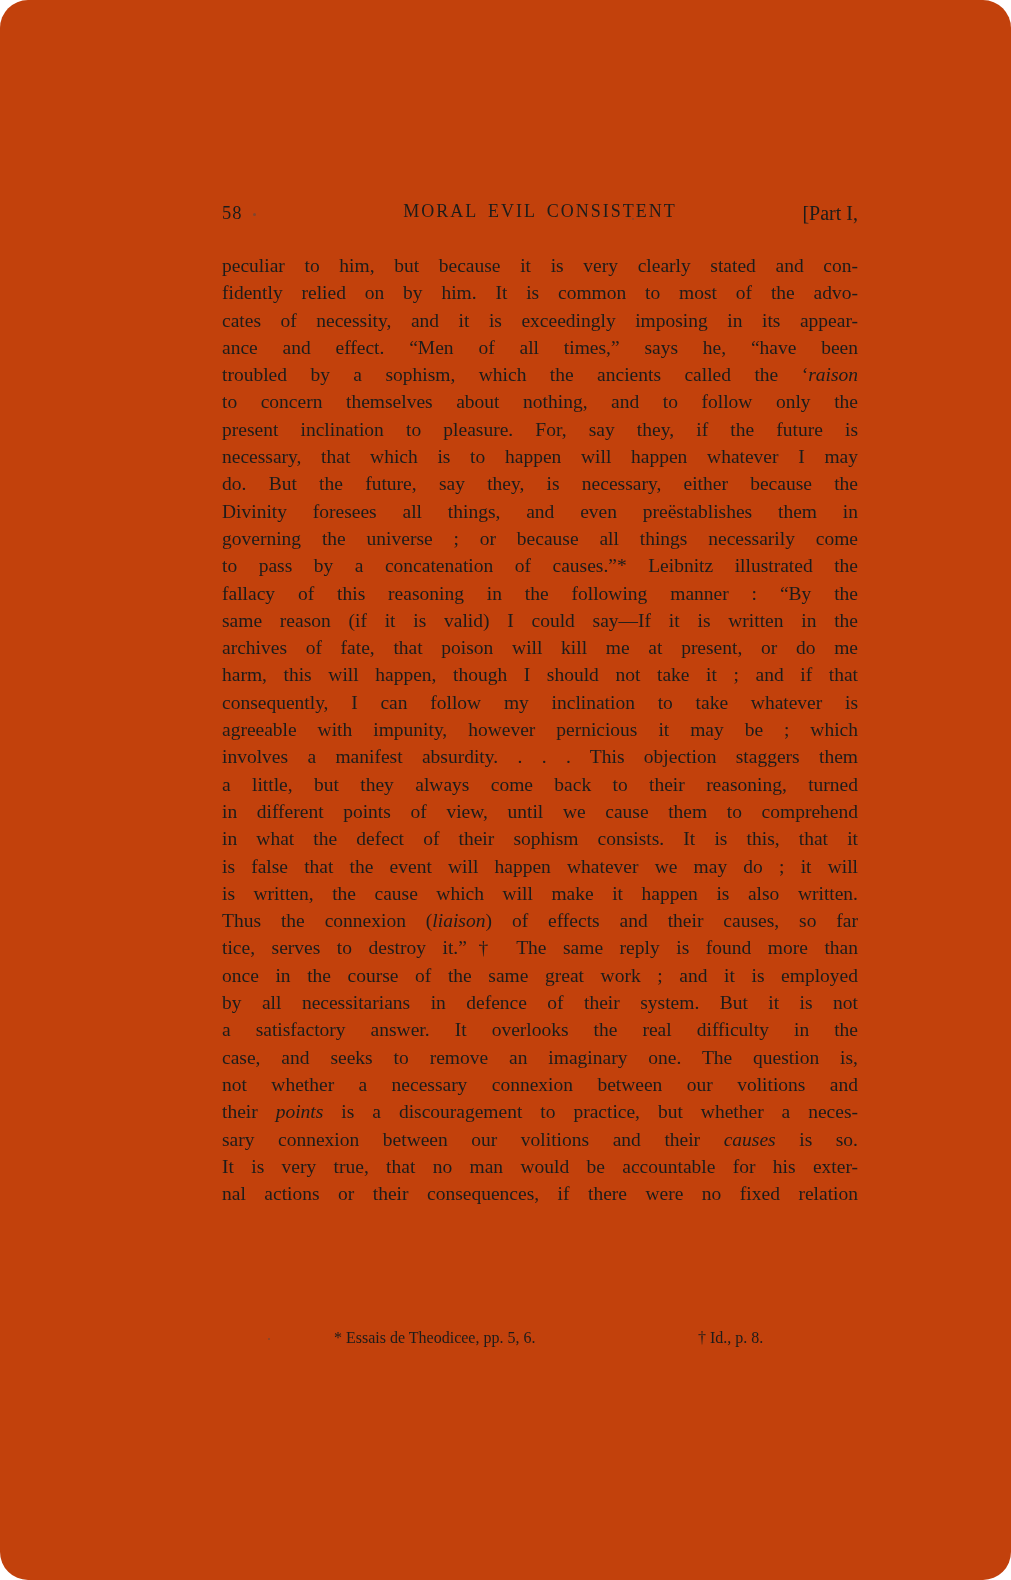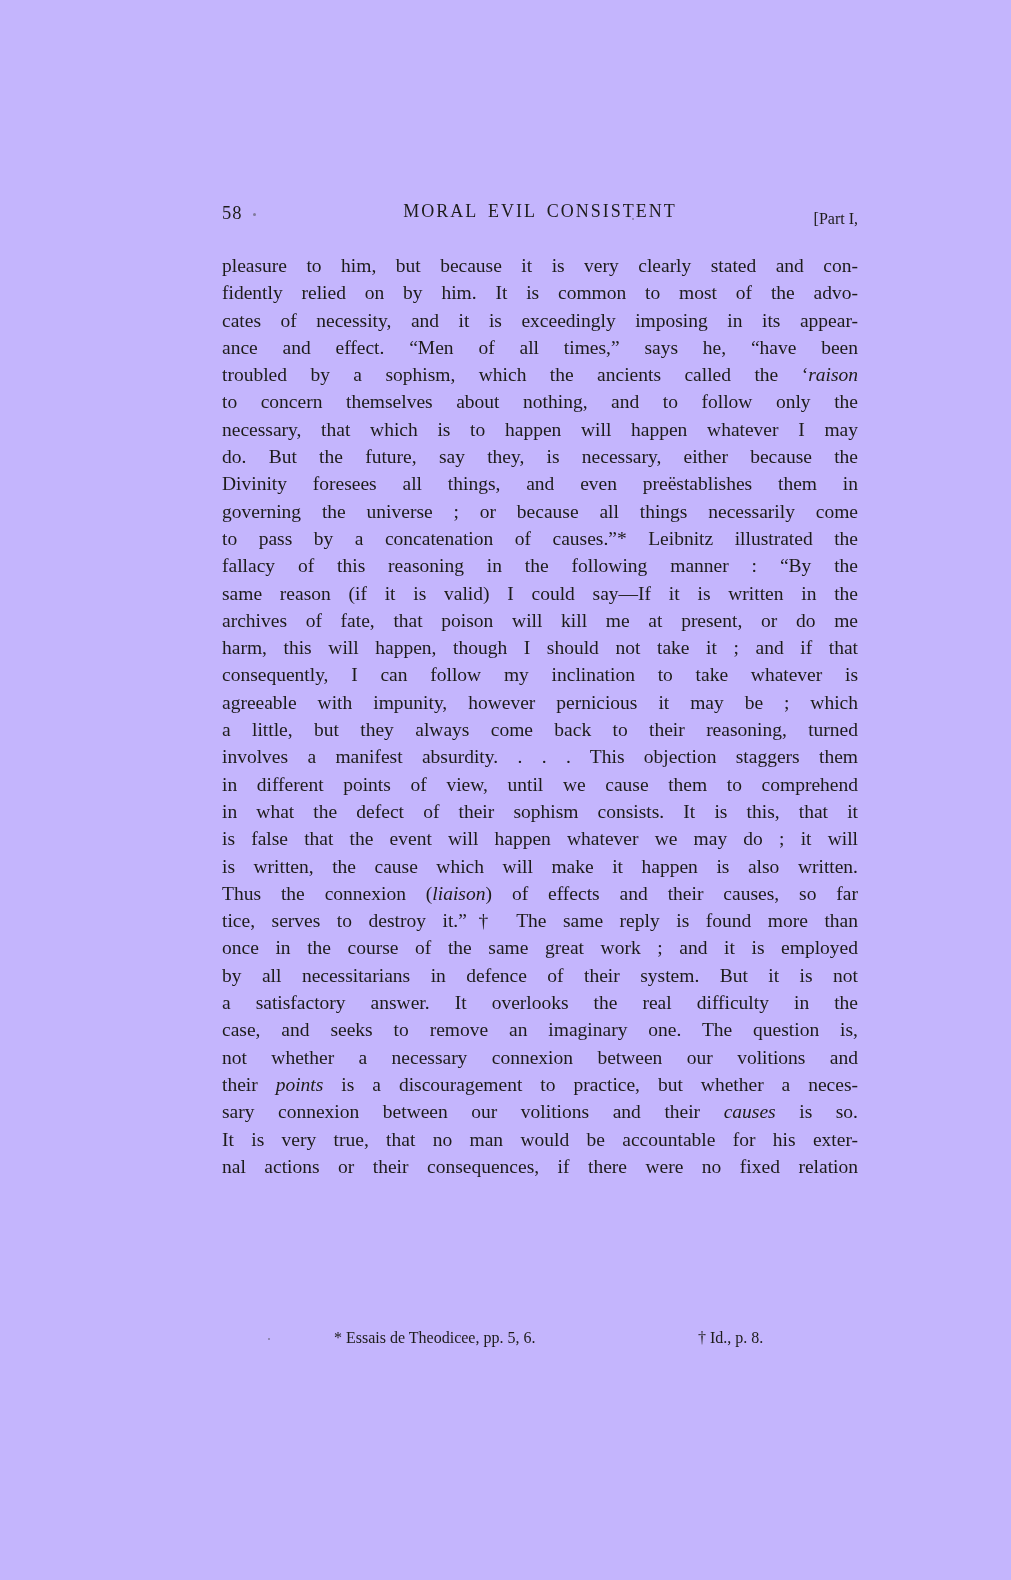--- a/index.html
+++ b/index.html
@@ -8,22 +8,23 @@
     width: 1011px;
     height: 1580px;
     background: #ffffff;
     position: relative;
     overflow: hidden;
     font-family: "Liberation Serif", "DejaVu Serif", serif;
   }
   .page {
     position: absolute;
     inset: 0;
-    background: #c4b5fd;
+    background: #c2410c;
     color: #1d1c1a;
+    border-radius: 28px;
   }
   .header {
     position: absolute;
     top: 201px;
     left: 222px;
     width: 636px;
     height: 26px;
     font-size: 18px;
   }
   .page-number {
@@ -39,22 +40,22 @@
     transform: translateX(-50%);
     top: 0;
     letter-spacing: 2px;
     word-spacing: 4px;
     font-size: 18px;
     white-space: nowrap;
   }
   .part-label {
     position: absolute;
     right: 0;
-    top: 9px;
-    font-size: 16px;
+    top: 1px;
+    font-size: 20px;
   }
   .body-text {
     position: absolute;
     top: 252px;
     left: 222px;
     width: 636px;
     font-size: 19.5px;
     line-height: 27.3px;
   }
   .text-line {
@@ -91,39 +92,40 @@
 
 <div class="page">
 
   <div class="header">
     <span class="page-number">58</span>
     <span class="running-title">MORAL EVIL CONSISTENT</span>
     <span class="part-label">[Part I,</span>
   </div>
 
   <div class="body-text">
-      <div class="text-line"><span>pleasure to him, but because it is very clearly stated and con-</span></div>
+      <div class="text-line"><span>peculiar to him, but because it is very clearly stated and con-</span></div>
       <div class="text-line"><span>fidently relied on by him. It is common to most of the advo-</span></div>
       <div class="text-line"><span>cates of necessity, and it is exceedingly imposing in its appear-</span></div>
       <div class="text-line"><span>ance and effect. “Men of all times,” says he, “have been</span></div>
       <div class="text-line"><span>troubled by a sophism, which the ancients called the ‘</span><span class="it">raison</span></div>
       <div class="text-line"><span>to concern themselves about nothing, and to follow only the</span></div>
+      <div class="text-line"><span>present inclination to pleasure. For, say they, if the future is</span></div>
       <div class="text-line"><span>necessary, that which is to happen will happen whatever I may</span></div>
       <div class="text-line"><span>do. But the future, say they, is necessary, either because the</span></div>
       <div class="text-line"><span>Divinity foresees all things, and even preëstablishes them in</span></div>
       <div class="text-line"><span>governing the universe ; or because all things necessarily come</span></div>
       <div class="text-line"><span>to pass by a concatenation of causes.”* Leibnitz illustrated the</span></div>
       <div class="text-line"><span>fallacy of this reasoning in the following manner : “By the</span></div>
       <div class="text-line"><span>same reason (if it is valid) I could say—If it is written in the</span></div>
       <div class="text-line"><span>archives of fate, that poison will kill me at present, or do me</span></div>
       <div class="text-line"><span>harm, this will happen, though I should not take it ; and if that</span></div>
       <div class="text-line"><span>consequently, I can follow my inclination to take whatever is</span></div>
       <div class="text-line"><span>agreeable with impunity, however pernicious it may be ; which</span></div>
+      <div class="text-line"><span>involves a manifest absurdity. . . . This objection staggers them</span></div>
       <div class="text-line"><span>a little, but they always come back to their reasoning, turned</span></div>
-      <div class="text-line"><span>involves a manifest absurdity. . . . This objection staggers them</span></div>
       <div class="text-line"><span>in different points of view, until we cause them to comprehend</span></div>
       <div class="text-line"><span>in what the defect of their sophism consists. It is this, that it</span></div>
       <div class="text-line"><span>is false that the event will happen whatever we may do ; it will</span></div>
       <div class="text-line"><span>is written, the cause which will make it happen is also written.</span></div>
       <div class="text-line"><span>Thus the connexion (</span><span class="it">liaison</span><span>) of effects and their causes, so far</span></div>
       <div class="text-line"><span>tice, serves to destroy it.”† The same reply is found more than</span></div>
       <div class="text-line"><span>once in the course of the same great work ; and it is employed</span></div>
       <div class="text-line"><span>by all necessitarians in defence of their system. But it is not</span></div>
       <div class="text-line"><span>a satisfactory answer. It overlooks the real difficulty in the</span></div>
       <div class="text-line"><span>case, and seeks to remove an imaginary one. The question is,</span></div>

